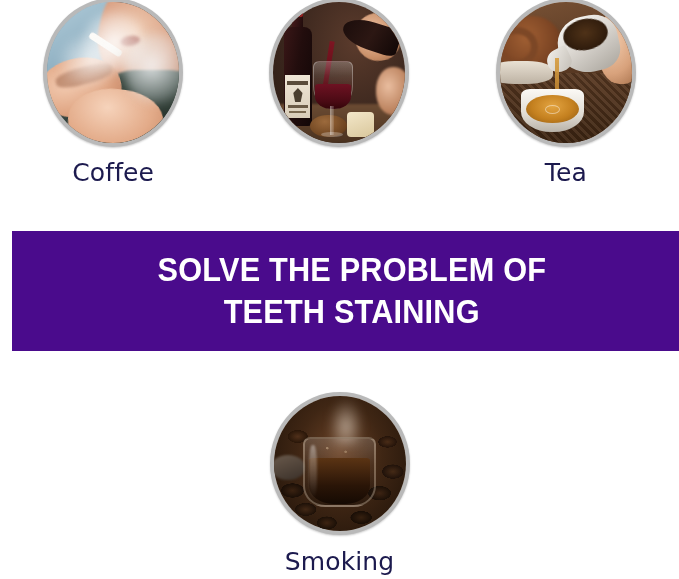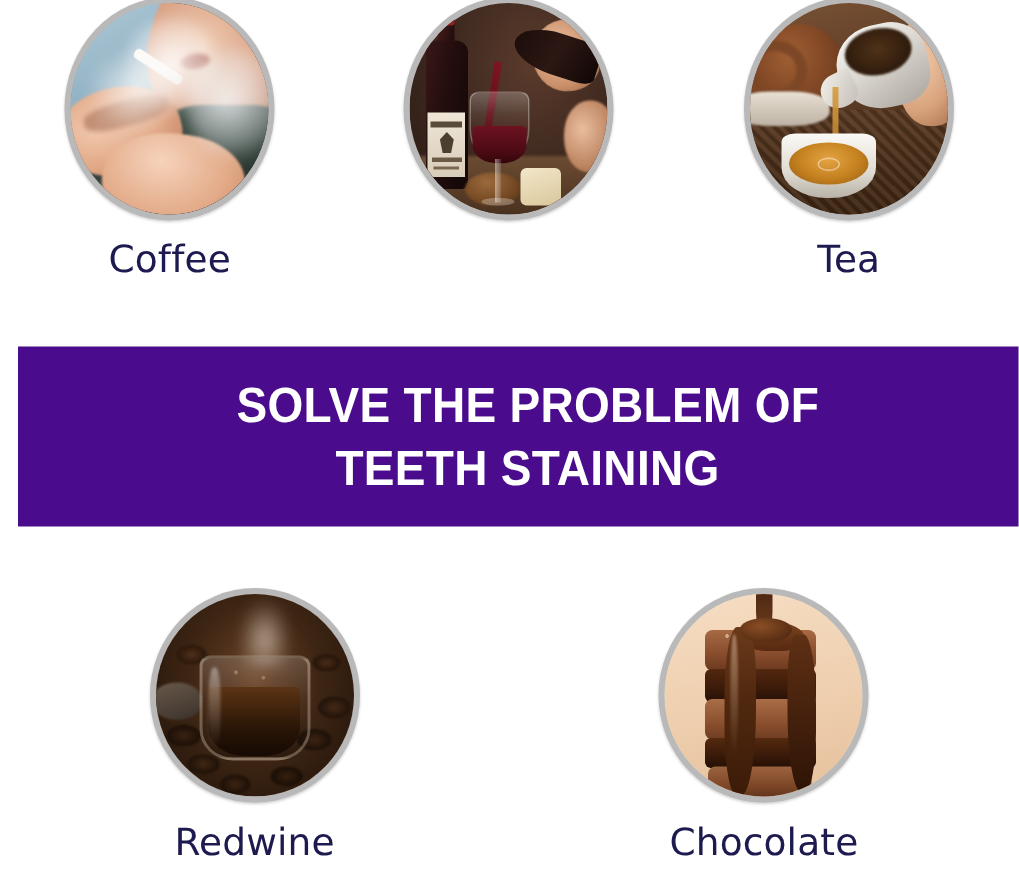--- a/index.html
+++ b/index.html
@@ -439,42 +439,20 @@
             <div class="cf-steam"></div>
             <div class="cf-spoon"></div>
             <div class="cf-glass"></div>
             <div class="cf-body"></div>
             <div class="cf-crema"></div>
             <div class="cf-crema-tex"></div>
             <div class="cf-shine"></div>
           </div>
         </div>
       </div>
-      <div class="label">Redwine</div>
+      <div class="label">Smoking</div>
     </div>
 
 
-    <div class="card">
-      <div class="circle-wrap">
-        <div class="circle">
-          <div class="scene">
-            <div class="ch-bg"></div>
-            <div class="ch-drip-top"></div>
-            <div class="ch-l1"></div>
-            <div class="ch-l1t"></div>
-            <div class="ch-l2"></div>
-            <div class="ch-l3"></div>
-            <div class="ch-l4"></div>
-            <div class="ch-l5"></div>
-            <div class="ch-sauce3"></div>
-            <div class="ch-sauce"></div>
-            <div class="ch-sauce2"></div>
-            <div class="ch-blob"></div>
-            <div class="ch-gloss"></div>
-          </div>
-        </div>
-      </div>
-      <div class="label">Chocolate</div>
-    </div>
 
   </div>
 
 </div>
 
 </body></html>

